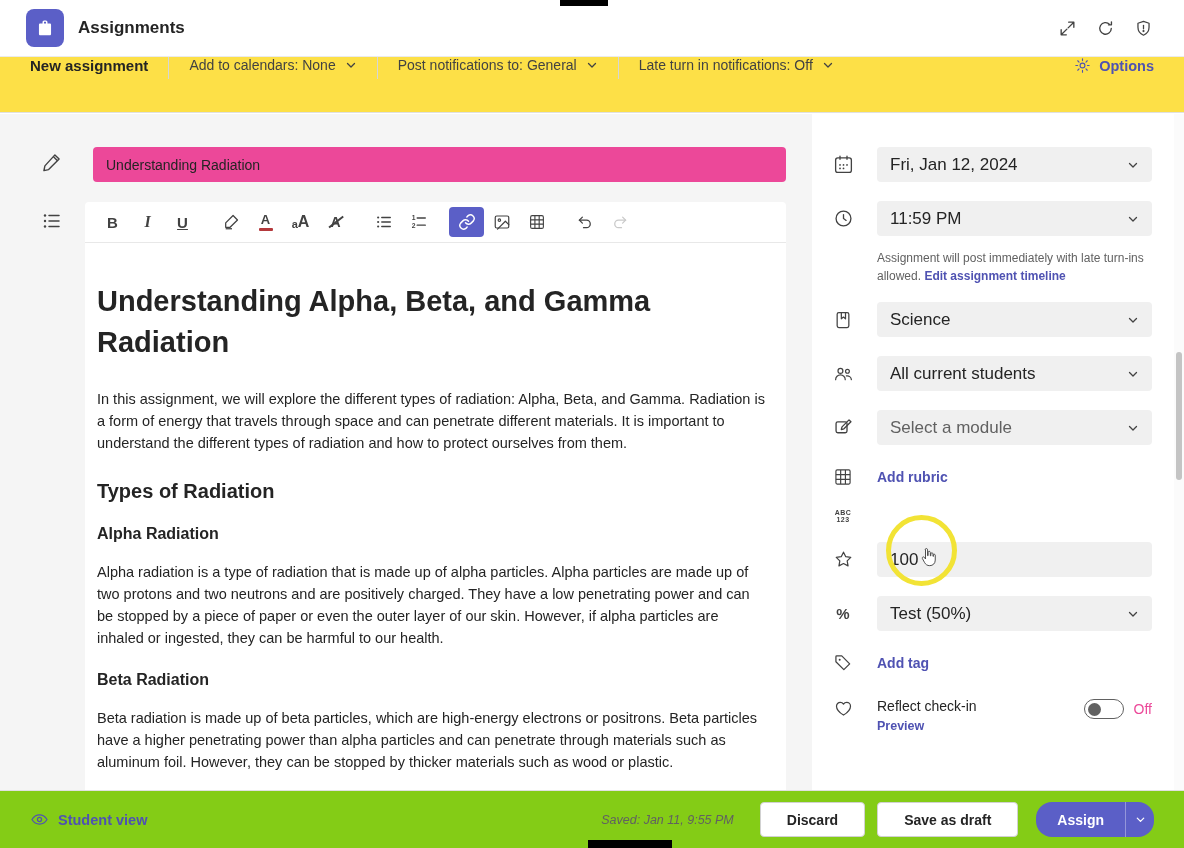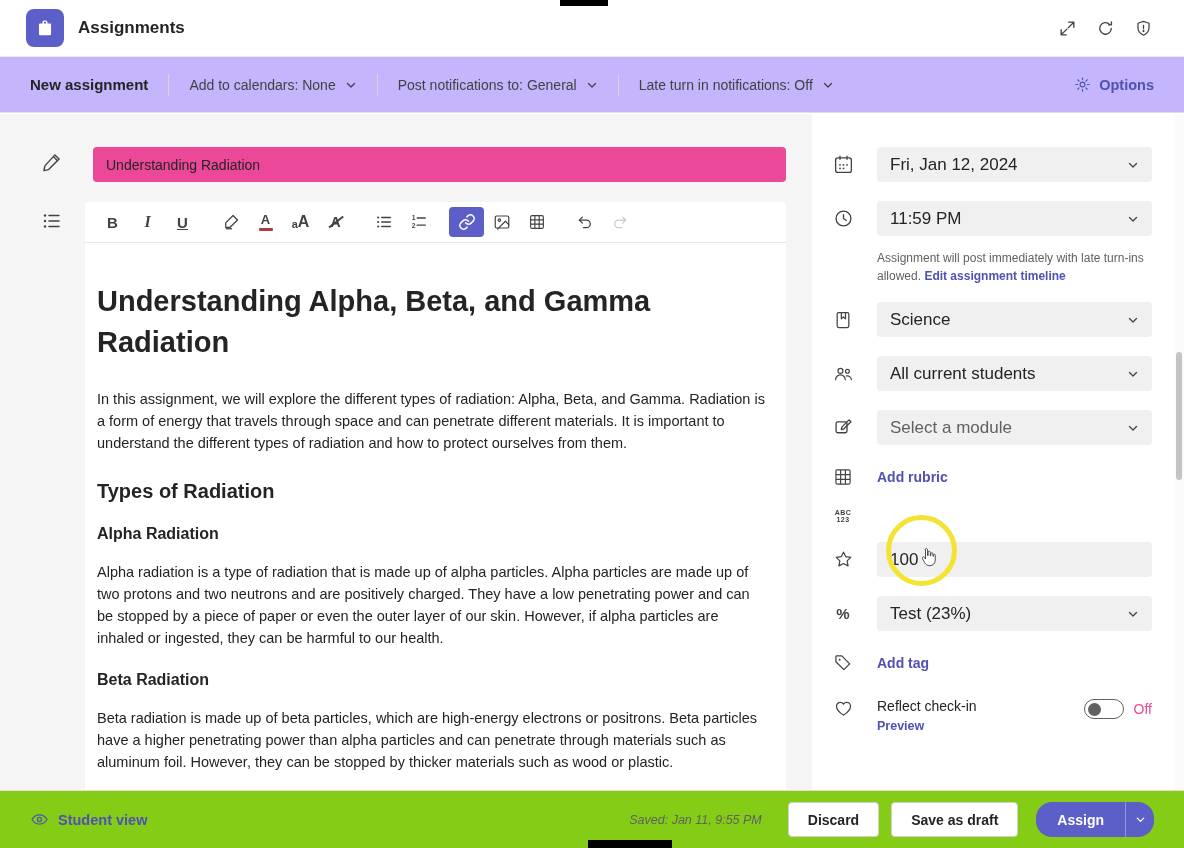--- a/index.html
+++ b/index.html
@@ -7,21 +7,21 @@
   .screen { position:relative; width:1184px; height:848px; background:#fff; overflow:hidden; }
 
   
   .app-header { height:57px; display:flex; align-items:center; padding:0 26px; background:#fff; border-bottom:1px solid #ebebeb; }
   .logo { width:38px; height:38px; border-radius:8px; background:#5b5fc7; display:flex; align-items:center; justify-content:center; flex:none; }
   .app-title { font-size:17px; font-weight:700; color:#242424; margin-left:14px; }
   .header-icons { margin-left:auto; display:flex; gap:8px; }
   .icon-btn { width:30px; height:30px; display:flex; align-items:center; justify-content:center; color:#424242; border-radius:4px; cursor:pointer; background:none; border:none; }
 
   
-  .command-bar { height:56px; display:flex; align-items:center; padding:0 30px; background:#c4b5fd; border-bottom:1px solid #e0e0e0; }
+  .command-bar { height:56px; display:flex; align-items:flex-start; padding:0 30px; background:#fde047; border-bottom:1px solid #e0e0e0; }
   .cmd-new { font-size:15px; font-weight:700; color:#242424; }
   .cmd-sep { width:1px; height:22px; background:#d6d6d6; margin:0 20px; flex:none; }
   .cmd-drop { display:flex; align-items:center; gap:9px; font-size:14px; color:#424242; cursor:pointer; background:none; border:none; font-family:inherit; }
   .options-btn { margin-left:auto; display:flex; align-items:center; gap:8px; color:#4f52b2; font-size:14.5px; font-weight:600; cursor:pointer; background:none; border:none; font-family:inherit; }
 
   
   .main { position:absolute; top:114px; bottom:58px; left:0; right:0; background:#fff; }
   .editor-area { position:absolute; left:0; top:0; width:812px; height:100%; background:#f5f5f5; }
 
   .pencil-wrap { position:absolute; left:42px; top:38px; color:#424242; }
@@ -71,21 +71,21 @@
   .reflect-preview { font-size:12.5px; color:#4f52b2; font-weight:600; text-decoration:none; cursor:pointer; }
   .toggle-group { margin-left:auto; display:flex; align-items:center; gap:10px; padding-top:1px; }
   .toggle { width:40px; height:20px; border:1px solid #616161; border-radius:10px; position:relative; cursor:pointer; background:#fff; }
   .toggle-knob { position:absolute; left:3px; top:2.5px; width:13px; height:13px; border-radius:50%; background:#616161; }
   .toggle-state { font-size:14px; color:#ec4899; }
 
   
   .footer { position:absolute; left:0; right:0; bottom:0; height:58px; background:#84cc16; border-top:1px solid #e0e0e0; display:flex; align-items:center; padding:0 30px; }
   .student-view { display:flex; align-items:center; gap:9px; color:#4f52b2; font-size:14.5px; font-weight:600; background:none; border:none; cursor:pointer; font-family:inherit; }
   .saved { margin-left:auto; font-style:italic; font-size:12.5px; color:#616161; margin-right:26px; }
-  .btn { height:35px; padding:0 19px; border-radius:4px; border:1px solid #d1d1d1; background:#fff; font-size:14px; font-weight:600; color:#242424; display:flex; align-items:center; cursor:pointer; font-family:inherit; }
+  .btn { height:35px; padding:0 26px; border-radius:4px; border:1px solid #d1d1d1; background:#fff; font-size:14px; font-weight:600; color:#242424; display:flex; align-items:center; cursor:pointer; font-family:inherit; }
   .btn + .btn { margin-left:12px; }
   .assign-btn { margin-left:18px; height:35px; display:flex; background:#5b5fc7; border-radius:16px; overflow:hidden; border:none; padding:0; cursor:pointer; }
   .assign-main { padding:0 21px; display:flex; align-items:center; color:#fff; font-size:14px; font-weight:600; font-family:inherit; }
   .assign-split { width:29px; border-left:1px solid rgba(255,255,255,.35); display:flex; align-items:center; justify-content:center; color:#fff; }
 
   
   .scroll-track { position:absolute; right:0; top:114px; width:10px; bottom:58px; background:#fbfbfb; }
   .scroll-thumb { position:absolute; right:2px; top:352px; width:6px; height:128px; background:#c4c4c4; border-radius:3px; cursor:pointer; }
   .artifact-top { position:absolute; left:560px; top:0; width:48px; height:6px; background:#000; }
   .artifact-bottom { position:absolute; left:588px; bottom:0; width:84px; height:8px; background:#000; }
@@ -434,21 +434,21 @@
         <div class="d-input">
           <span>100</span>
         </div>
       </div>
 
       <div class="d-row">
         <span class="d-icon pct-icon">
           <span>%</span>
         </span>
         <div class="d-input">
-          <span>Test (23%)</span>
+          <span>Test (50%)</span>
           <span class="chev">
               <svg width="12" height="12" viewBox="0 0 12 12" fill="none" stroke="currentColor" stroke-width="1.3" stroke-linecap="round" stroke-linejoin="round">
                 <path d="M2.5 4.5L6 8l3.5-3.5"></path>
               </svg>
             </span>
         </div>
       </div>
 
       <div class="link-row">
         <span class="d-icon">

